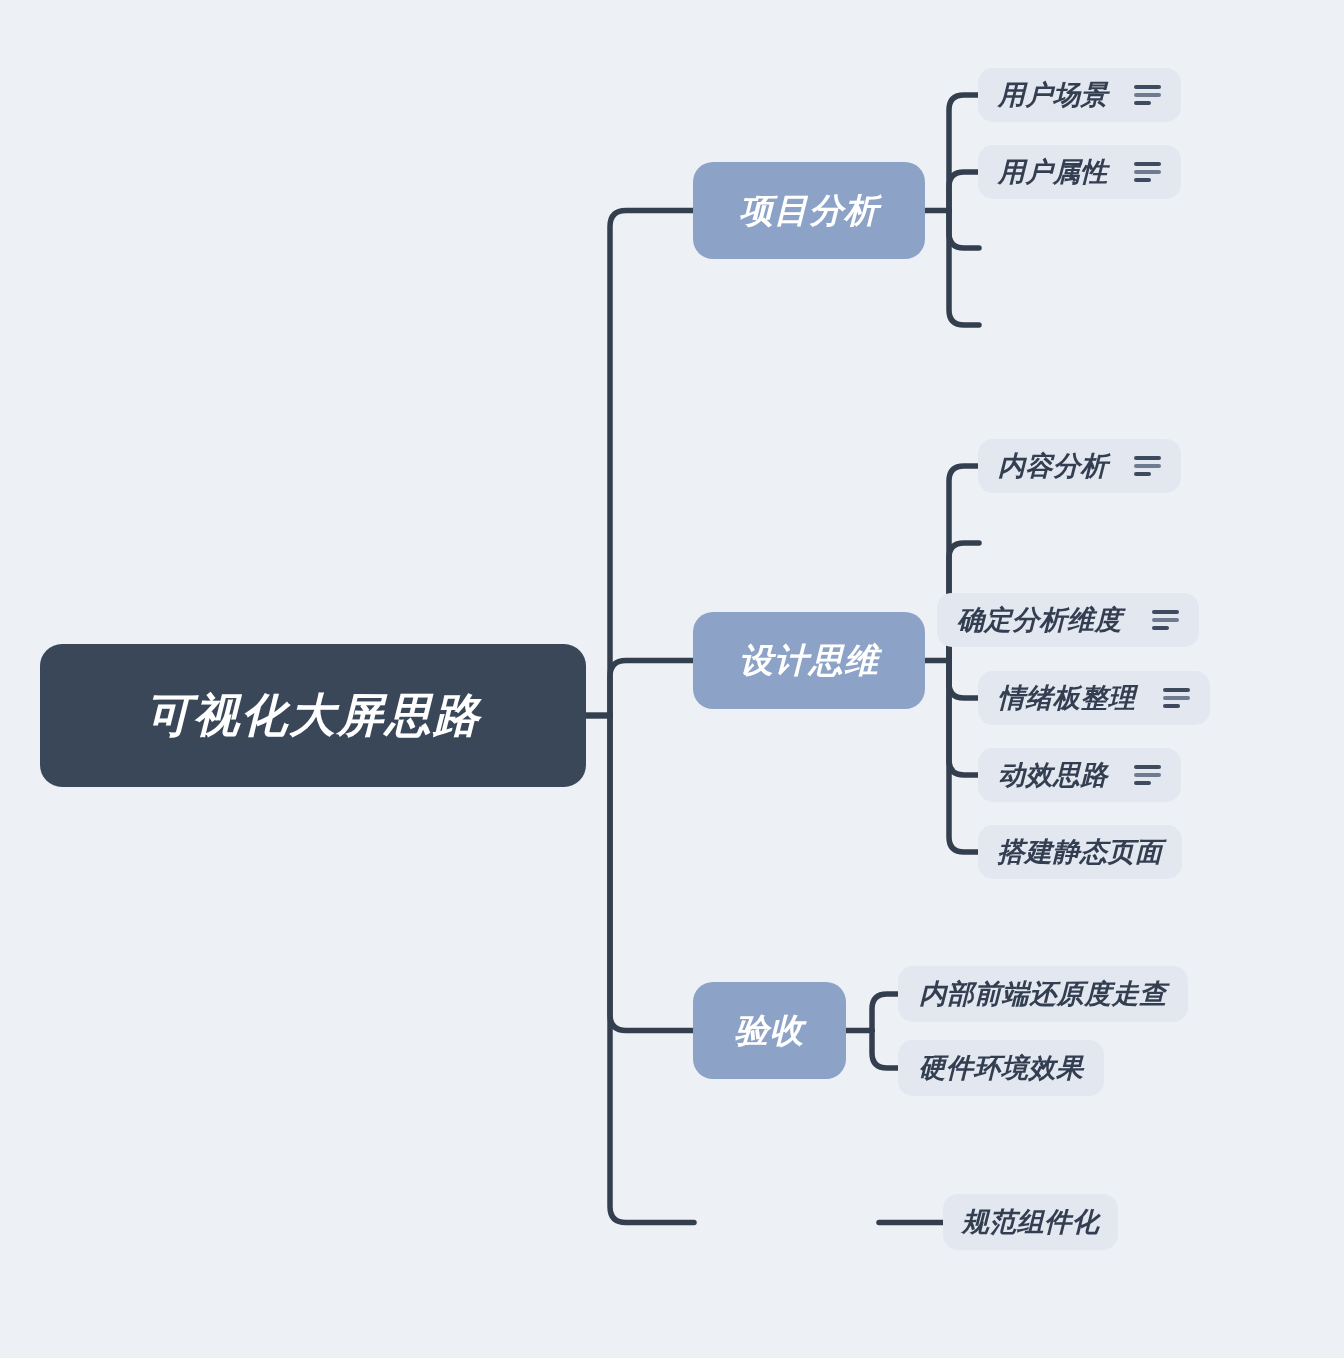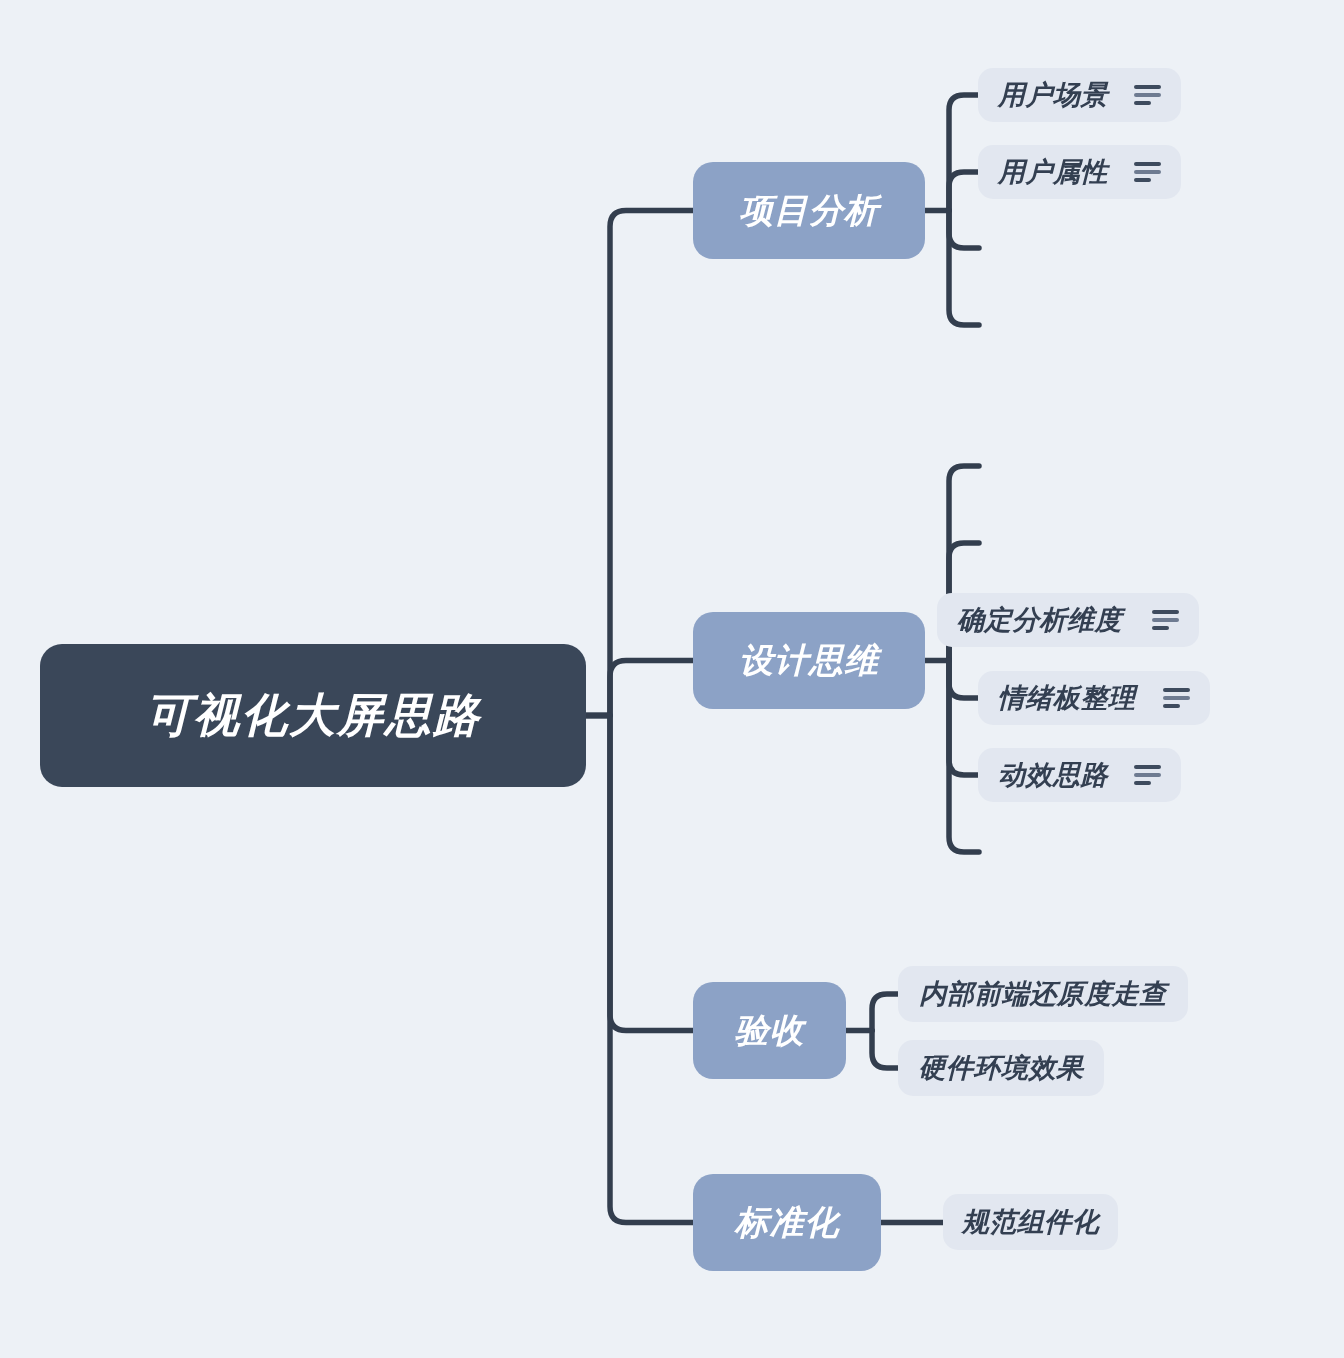--- a/index.html
+++ b/index.html
@@ -107,41 +107,46 @@
 
   <div class="node root" style="left:40px;top:644px;width:546px;height:143px">
     <span class="label">可视化大屏思路</span>
   </div>
   <div class="node branch" style="left:693px;top:612px;width:232px;height:97px">
     <span class="label">设计思维</span>
   </div>
   <div class="node branch" style="left:693px;top:982px;width:153px;height:97px">
     <span class="label">验收</span>
   </div>
-  <div class="node branch" style="left:693px;top:1174px;width:188px;height:97px">
-    <span class="label">标准化</span>
-  </div>
 
   <div class="node child" style="left:978px;top:68px;width:203px;height:54px">
     <span class="label">用户场景</span>
     <span class="notes-icon">
         <span class="bar"></span>
         <span class="bar mid"></span>
         <span class="bar short"></span>
       </span>
   </div>
   <div class="node child" style="left:978px;top:145px;width:203px;height:54px">
     <span class="label">用户属性</span>
     <span class="notes-icon">
         <span class="bar"></span>
         <span class="bar mid"></span>
         <span class="bar short"></span>
       </span>
   </div>
 
+  <div class="node child" style="left:978px;top:439px;width:203px;height:54px">
+    <span class="label">内容分析</span>
+    <span class="notes-icon">
+        <span class="bar"></span>
+        <span class="bar mid"></span>
+        <span class="bar short"></span>
+      </span>
+  </div>
   <div class="node child" style="left:937px;top:593px;width:262px;height:54px">
     <span class="label">确定分析维度</span>
     <span class="notes-icon">
         <span class="bar"></span>
         <span class="bar mid"></span>
         <span class="bar short"></span>
       </span>
   </div>
   <div class="node child" style="left:978px;top:671px;width:232px;height:54px">
     <span class="label">情绪板整理</span>
@@ -152,20 +157,23 @@
       </span>
   </div>
   <div class="node child" style="left:978px;top:748px;width:203px;height:54px">
     <span class="label">动效思路</span>
     <span class="notes-icon">
         <span class="bar"></span>
         <span class="bar mid"></span>
         <span class="bar short"></span>
       </span>
   </div>
+  <div class="node child no-icon" style="left:978px;top:825px;width:204px;height:54px">
+    <span class="label">搭建静态页面</span>
+  </div>
 
   <div class="node child no-icon" style="left:898px;top:966px;width:290px;height:56px">
     <span class="label">内部前端还原度走查</span>
   </div>
   <div class="node child no-icon" style="left:898px;top:1040px;width:206px;height:56px">
     <span class="label">硬件环境效果</span>
   </div>
 
   <div class="node child no-icon" style="left:943px;top:1194px;width:175px;height:56px">
     <span class="label">规范组件化</span>

